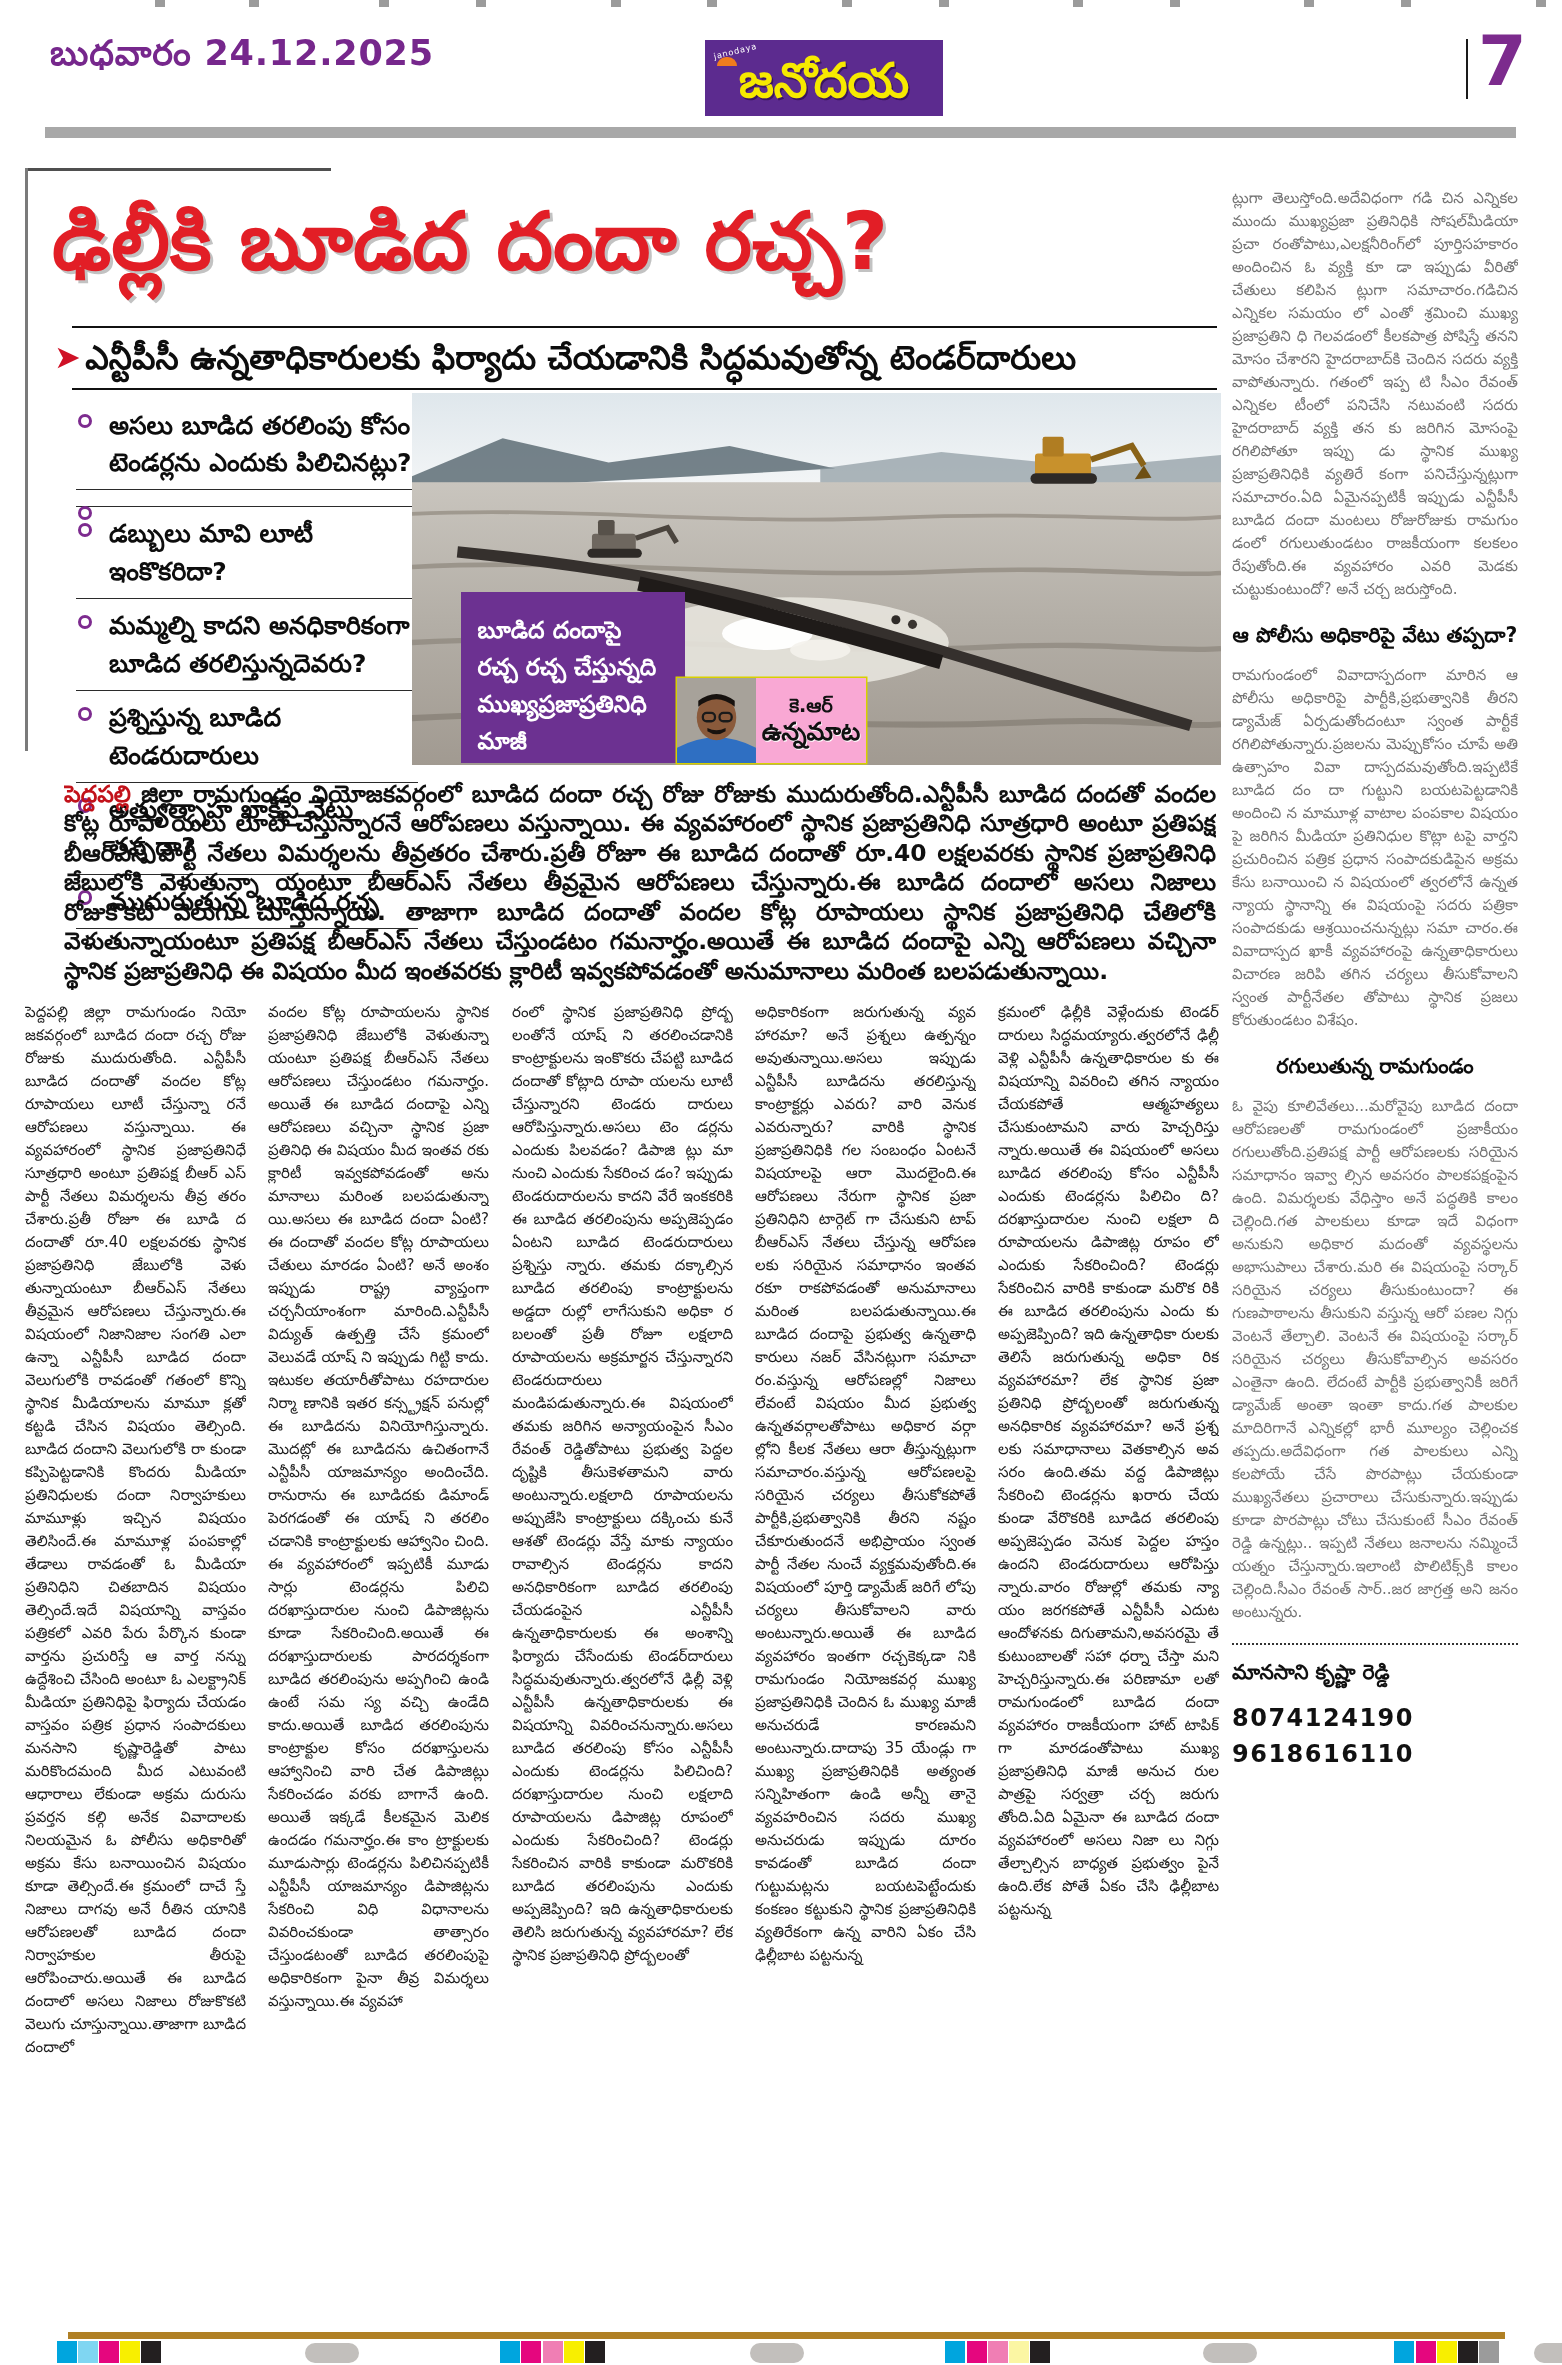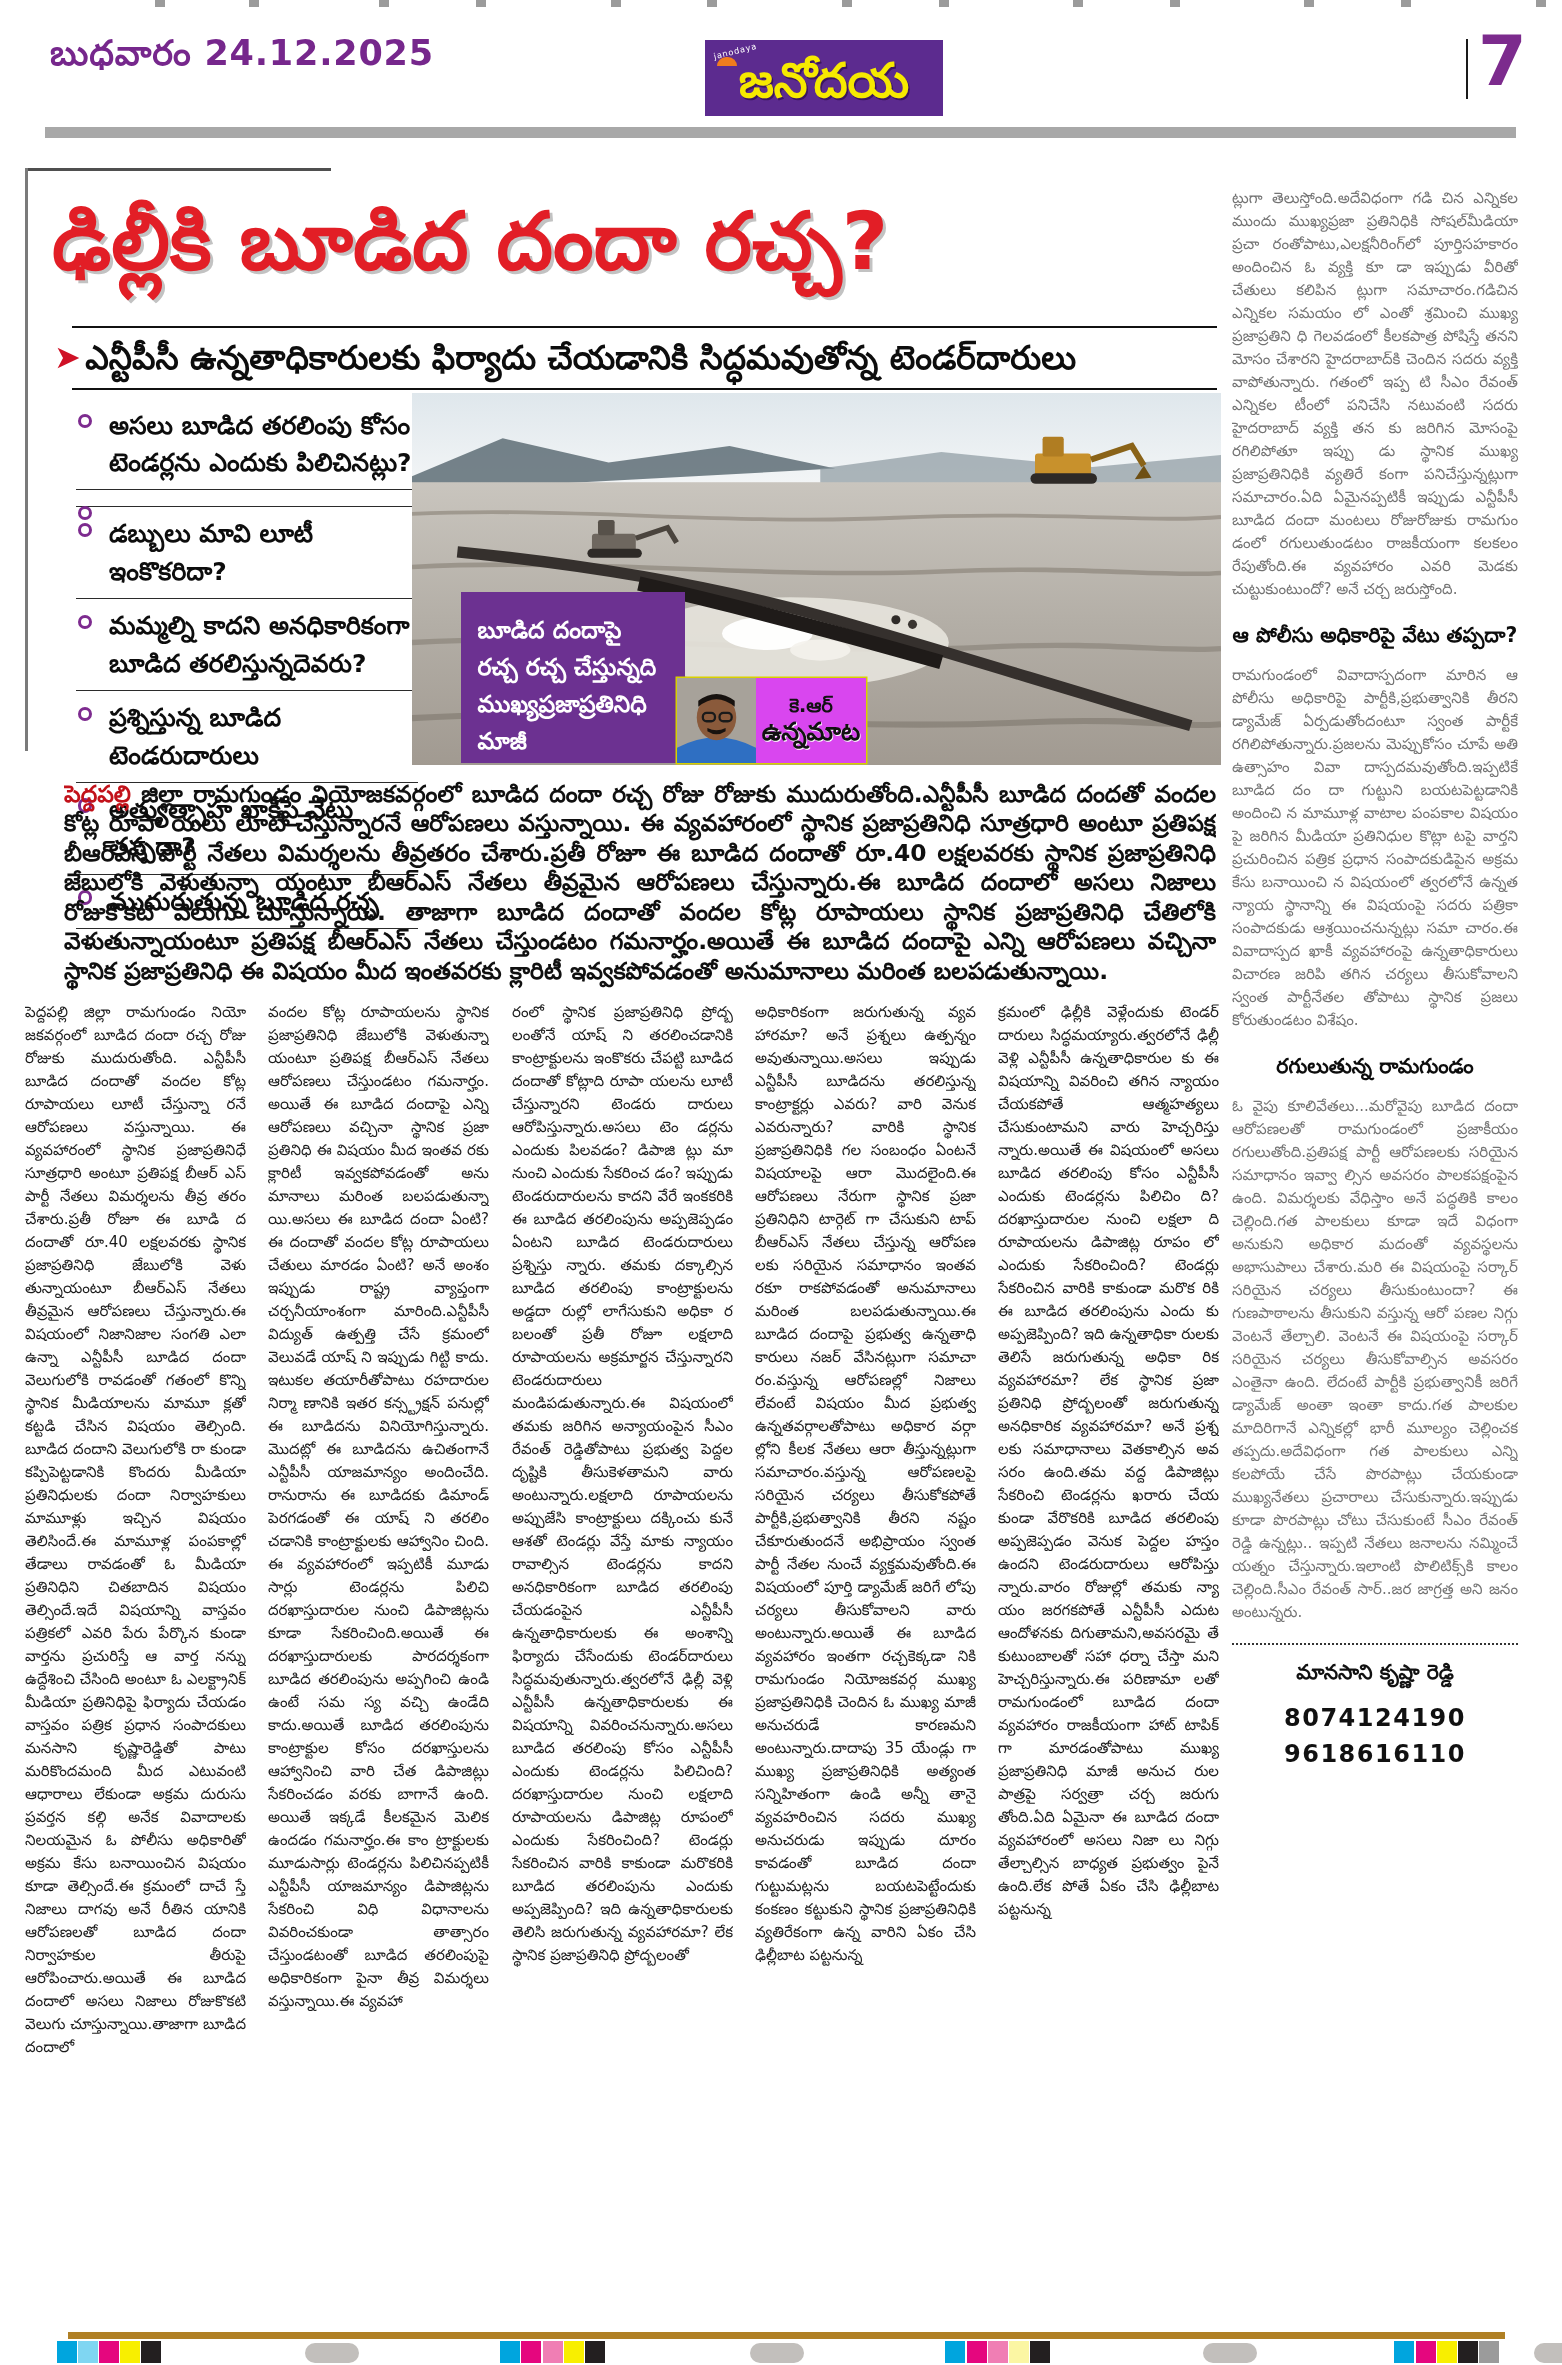--- a/index.html
+++ b/index.html
@@ -29,36 +29,36 @@
   .subhead .arrow{ color:#cf1126; font-size:32px; line-height:1.5; font-weight:bold;}
   .subhead .txt{ font-size:33px; font-weight:bold; color:#0d0d0d; line-height:1.5; white-space:nowrap;}
   .rule-b{ position:absolute; left:72px; top:388px; width:1145px; height:2.3px; background:#111; }
   
   .bullets{ position:absolute; left:76px; top:405px; width:342px; }
   .bullets .item{ position:relative; padding:1.5px 0 7.6px 33px; margin-bottom:6.8px; border-bottom:1.5px solid #2b2b2b; font-size:25px; font-weight:bold; line-height:1.5; color:#0d0d0d;}
   .bullets .dot{ position:absolute; left:1.5px; top:9px; width:14.4px; height:14.4px; border:3px solid #7d2b8f; border-radius:50%; background:#fff;}
   
   .photo{ position:absolute; left:412px; top:393px; width:809px; height:372px; overflow:hidden; background:#b9b5ae; }
   .caption-box{ position:absolute; left:461px; top:592px; width:224px; height:171px; background:#6c3191; color:#ffffff; padding:19.7px 16.6px; font-size:23.4px; font-weight:bold; line-height:1.58; }
-  .columnist{ position:absolute; left:677px; top:678px; width:189px; height:85px; display:flex; background:#d946ef; box-shadow:0 0 0 1.5px #d8d000;}
+  .columnist{ position:absolute; left:677px; top:678px; width:189px; height:85px; display:flex; background:#f9a8d4; box-shadow:0 0 0 1.5px #d8d000;}
   .columnist .face{ width:79px; height:85px; background:linear-gradient(135deg,#bdb8b0,#8f8a82); position:relative; overflow:hidden;}
   .columnist .tag{ flex:1; display:flex; flex-direction:column; align-items:center; justify-content:center; }
   .columnist .t1{ font-size:19px; font-weight:bold; color:#111; line-height:1.2;}
   .columnist .t2{ font-size:25px; font-weight:bold; color:#111; line-height:1.2; text-shadow:0.8px 0.8px 0 #fff;}
   
   .lead{ position:absolute; left:64px; top:780px; width:1152px; height:210px; font-size:23.4px; font-weight:bold; line-height:1.26; text-align:justify; color:#101010; overflow:hidden;}
   .lead .red{ color:#c2121a; }
   
   .col{ position:absolute; top:1001px; width:221px; height:1314px; font-size:15px; line-height:23px; text-align:justify; color:#1b1b1b; overflow:hidden; }
   .c1{left:25px;} .c2{left:268px;} .c3{left:512px;} .c4{left:755px;} .c5{left:998px;}
   
   .sidebar{ position:absolute; left:1232px; top:187px; width:286px; height:2125px; overflow:hidden; }
   .sidebar p{ font-size:15px; line-height:23px; text-align:justify; color:#737373; }
   .sidebar h3{ font-size:20.4px; font-weight:bold; text-align:center; color:#0d0d0d; line-height:1.45; margin:19.7px 0 13.6px 0;}
-  .sig{ margin-top:19.7px; border-top:2.3px dotted #333; padding-top:15px; text-align:center;}
+  .sig{ margin-top:19.7px; border-top:2.3px dotted #333; padding-top:15px; text-align:left;}
   .sig .name{ font-size:20.4px; font-weight:bold; color:#111; margin-bottom:10.6px;}
   .sig .phone{ font-size:24px; font-weight:bold; color:#111; line-height:1.5; letter-spacing:1.5px;}
   
   .gold-rule{ position:absolute; left:68px; top:2332px; width:1437px; height:6.8px; background:#b08025; }
   .regmarks .p{ position:absolute; top:2341px; width:20.4px; height:22px; }
   .regmarks .blob{ position:absolute; top:2343px; width:54px; height:20.4px; background:#c2bfbc; border-radius:10.6px; }
   .cy{background:#00a5de;} .lb{background:#7fd6f2;} .mg{background:#e5067e;}
   .pk{background:#f07eb4;} .yl{background:#f8ef00;} .py{background:#fbf6a3;}
   .bk{background:#231f20;} .gy{background:#9b9b9b;}
 </style>

